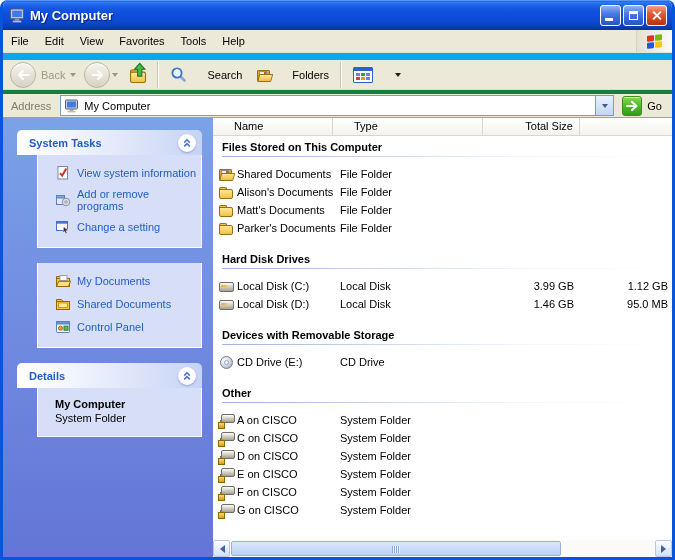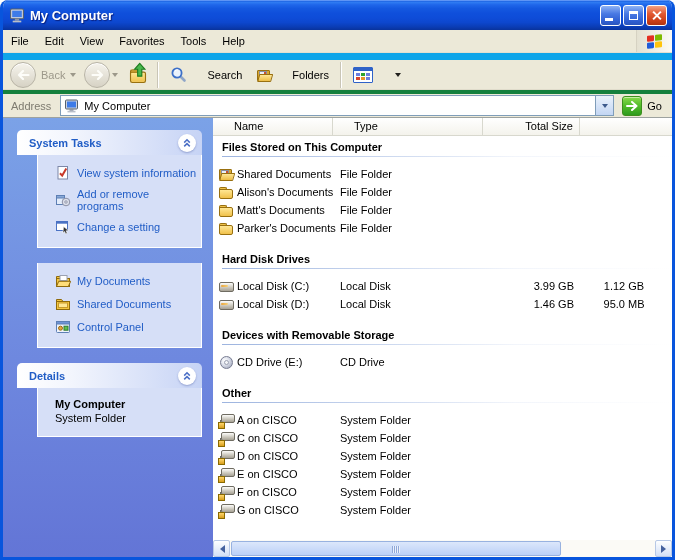--- a/index.html
+++ b/index.html
@@ -102,21 +102,21 @@
 
   .listing { flex:1; overflow:hidden; padding-top:4px; }
   .section { margin-bottom:15px; }
   .sect-title { font-weight:bold; padding:1px 0 2px 9px; }
   .sect-rule { height:1px; margin:1px 0 8px 9px;
     background:linear-gradient(90deg,#9DB4DF 0%,#C9D6EE 35%,#F2F5FB 65%,#FFFFFF 100%); }
   .row { display:flex; align-items:center; height:18px; cursor:default; }
   .cell-name { width:120px; flex:0 0 120px; display:flex; align-items:center; gap:3px; padding-left:5px; white-space:nowrap; }
   .cell-type { width:150px; flex:0 0 150px; padding-left:7px; white-space:nowrap; }
   .cell-size { width:97px; flex:0 0 97px; text-align:right; padding-right:6px; white-space:nowrap; }
-  .cell-free { flex:1; text-align:center; padding-right:4px; white-space:nowrap; }
+  .cell-free { flex:1; text-align:right; padding-right:4px; white-space:nowrap; }
 
   
   .ic { width:16px; height:16px; position:relative; flex:0 0 16px; display:inline-block; }
   .ic-folder::before { content:""; position:absolute; left:1px; top:3px; width:6px; height:3px;
     background:#EFC24A; border:1px solid #99700F; border-bottom:none; border-radius:2px 2px 0 0; }
   .ic-folder::after { content:""; position:absolute; left:1px; top:5px; width:12px; height:8px;
     background:linear-gradient(180deg,#FFE794,#F0C14B); border:1px solid #99700F; border-radius:1px 2px 2px 2px; }
   .ic-folder-open::before { content:""; position:absolute; left:1px; top:3px; width:11px; height:9px;
     background:#D9A933; border:1px solid #99700F; border-radius:1px; }
   .ic-folder-open i { position:absolute; left:3px; top:4px; width:8px; height:5px;

